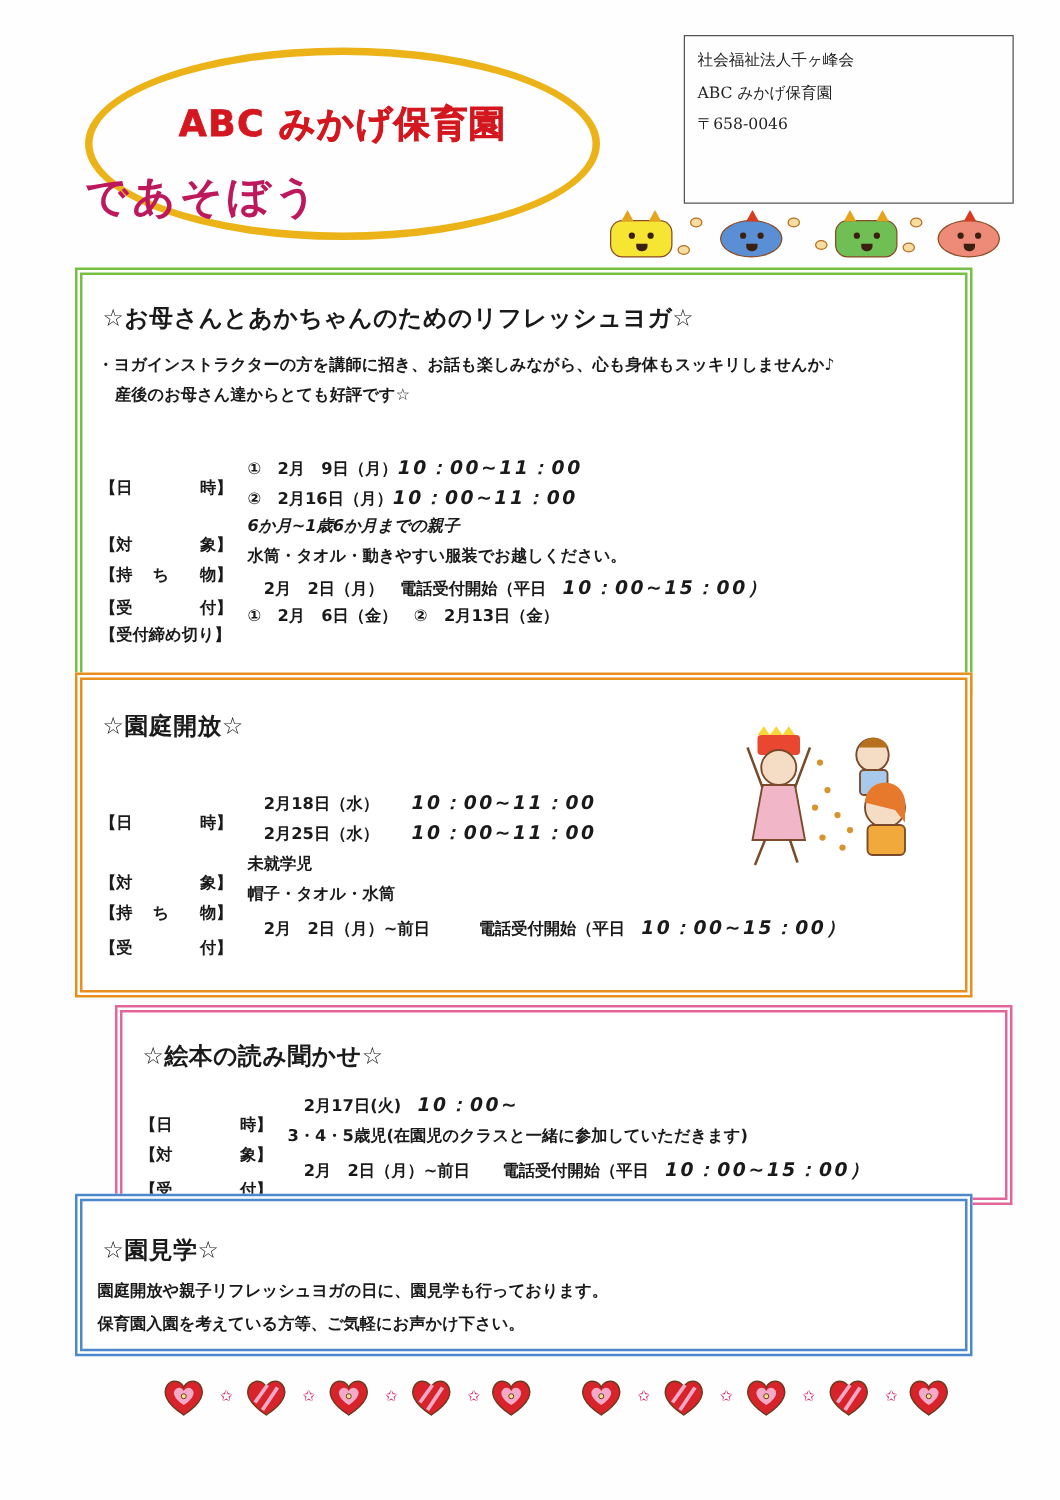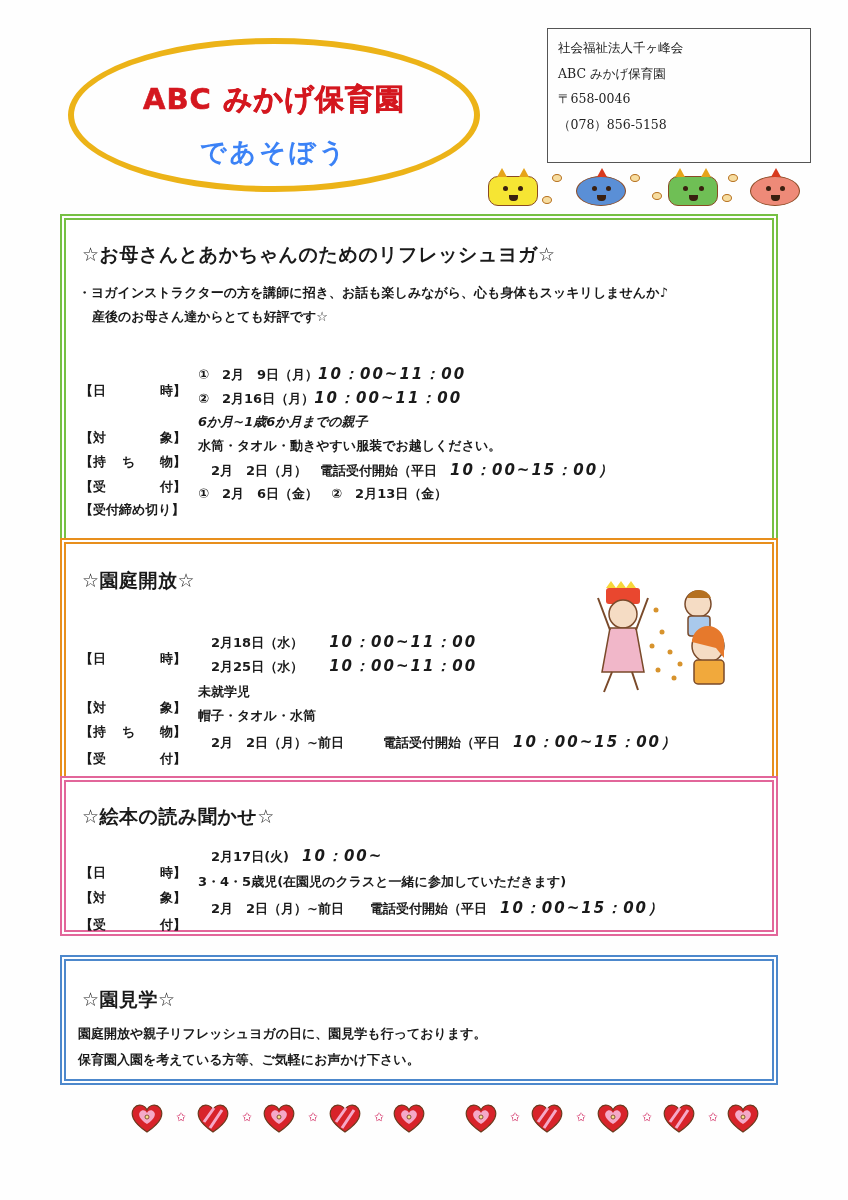--- a/index.html
+++ b/index.html
@@ -12,22 +12,22 @@
   .title-ellipse {
     left: 52px; top: 38px; width: 412px; height: 154px;
     border: 6px solid #ecb318; border-radius: 50%; box-sizing: border-box;
   }
   .title-main {
     left: 52px; top: 80px; width: 412px; text-align: center;
     font-size: 29px; font-weight: bold; color: #d4171f; letter-spacing: 1px;
     -webkit-text-stroke: 0.6px #d4171f;
   }
   .title-sub {
-    left: 52px; top: 135px; width: 412px; text-align: center;
-    font-size: 26px; font-weight: bold; color: #3b82f6; letter-spacing: 3px;
+    left: 52px; top: 135px; width: 412px; text-align: left;
+    font-size: 34px; font-weight: bold; color: #be185d; letter-spacing: 3px;
   }
   
   .info-box {
     left: 531px; top: 28px; width: 264px; height: 135px;
     border: 1.5px solid #555; box-sizing: border-box; padding: 6px 0 0 10px;
     font-family: "DejaVu Serif", serif; font-size: 12.5px; color: #222;
   }
   .info-box div { height: 25.5px; line-height: 25.5px; white-space: nowrap; }
   
   .oni-row { left: 466px; top: 170px; width: 320px; height: 40px; }
@@ -37,21 +37,21 @@
   .oni .mouth { position: absolute; top: 18px; left: 20px; width: 9px; height: 6px; background: #3a2010; border-radius: 0 0 4px 4px; }
   .bean { position: absolute; width: 10px; height: 8px; border-radius: 50%; border: 1.5px solid #b5701f; background: #f7dda0; box-sizing: border-box; }
 
   
   .section {
     position: absolute; left: 60px; width: 718px; box-sizing: border-box;
     border-style: double; border-width: 6px; background: #fff;
   }
   .sec-green { top: 214px; height: 342px; border-color: #76c043; }
   .sec-orange { top: 538px; height: 260px; border-color: #e88f1d; }
-  .sec-pink { top: 776px; height: 160px; border-color: #e2669a; }
+  .sec-pink { top: 804px; height: 160px; border-color: #e2669a; margin-left: 32px; }
   .sec-blue { top: 955px; height: 130px; border-color: #4d88cc; }
 
   .sec-title {
     position: absolute; left: 16px; font-size: 19px; font-weight: bold; white-space: nowrap; letter-spacing: 0.5px;
   }
   .desc { position: absolute; left: 12px; font-size: 13px; font-weight: bold; white-space: nowrap; line-height: 22px; }
   .row { position: absolute; left: 14px; height: 24px; line-height: 24px; font-size: 13px; font-weight: bold; white-space: nowrap; }
   .row .lbl { display: inline-block; width: 118px; position: relative; }
   .row .lbl .l1 { position: absolute; left: 0; }
   .row .lbl .l2 { position: absolute; left: 42px; }
@@ -70,21 +70,20 @@
 <body>
 
 <div class="abs title-ellipse"></div>
 <div class="abs title-main">ABC みかげ保育園</div>
 <div class="abs title-sub">であそぼう</div>
 
 <div class="abs info-box">
   <div>社会福祉法人千ヶ峰会</div>
   <div>ABC みかげ保育園</div>
   <div>〒658-0046</div>
-  <div>（078）856-5158</div>
 </div>
 
 <div class="abs oni-row">
   <div class="oni" style="left:6px;background:#f6e533;">
     <span class="horn" style="left:8px"></span>
       <span class="horn" style="left:30px"></span>
     <span class="eye" style="left:14px"></span>
       <span class="eye" style="left:29px"></span>
       <span class="mouth"></span>
   </div>

